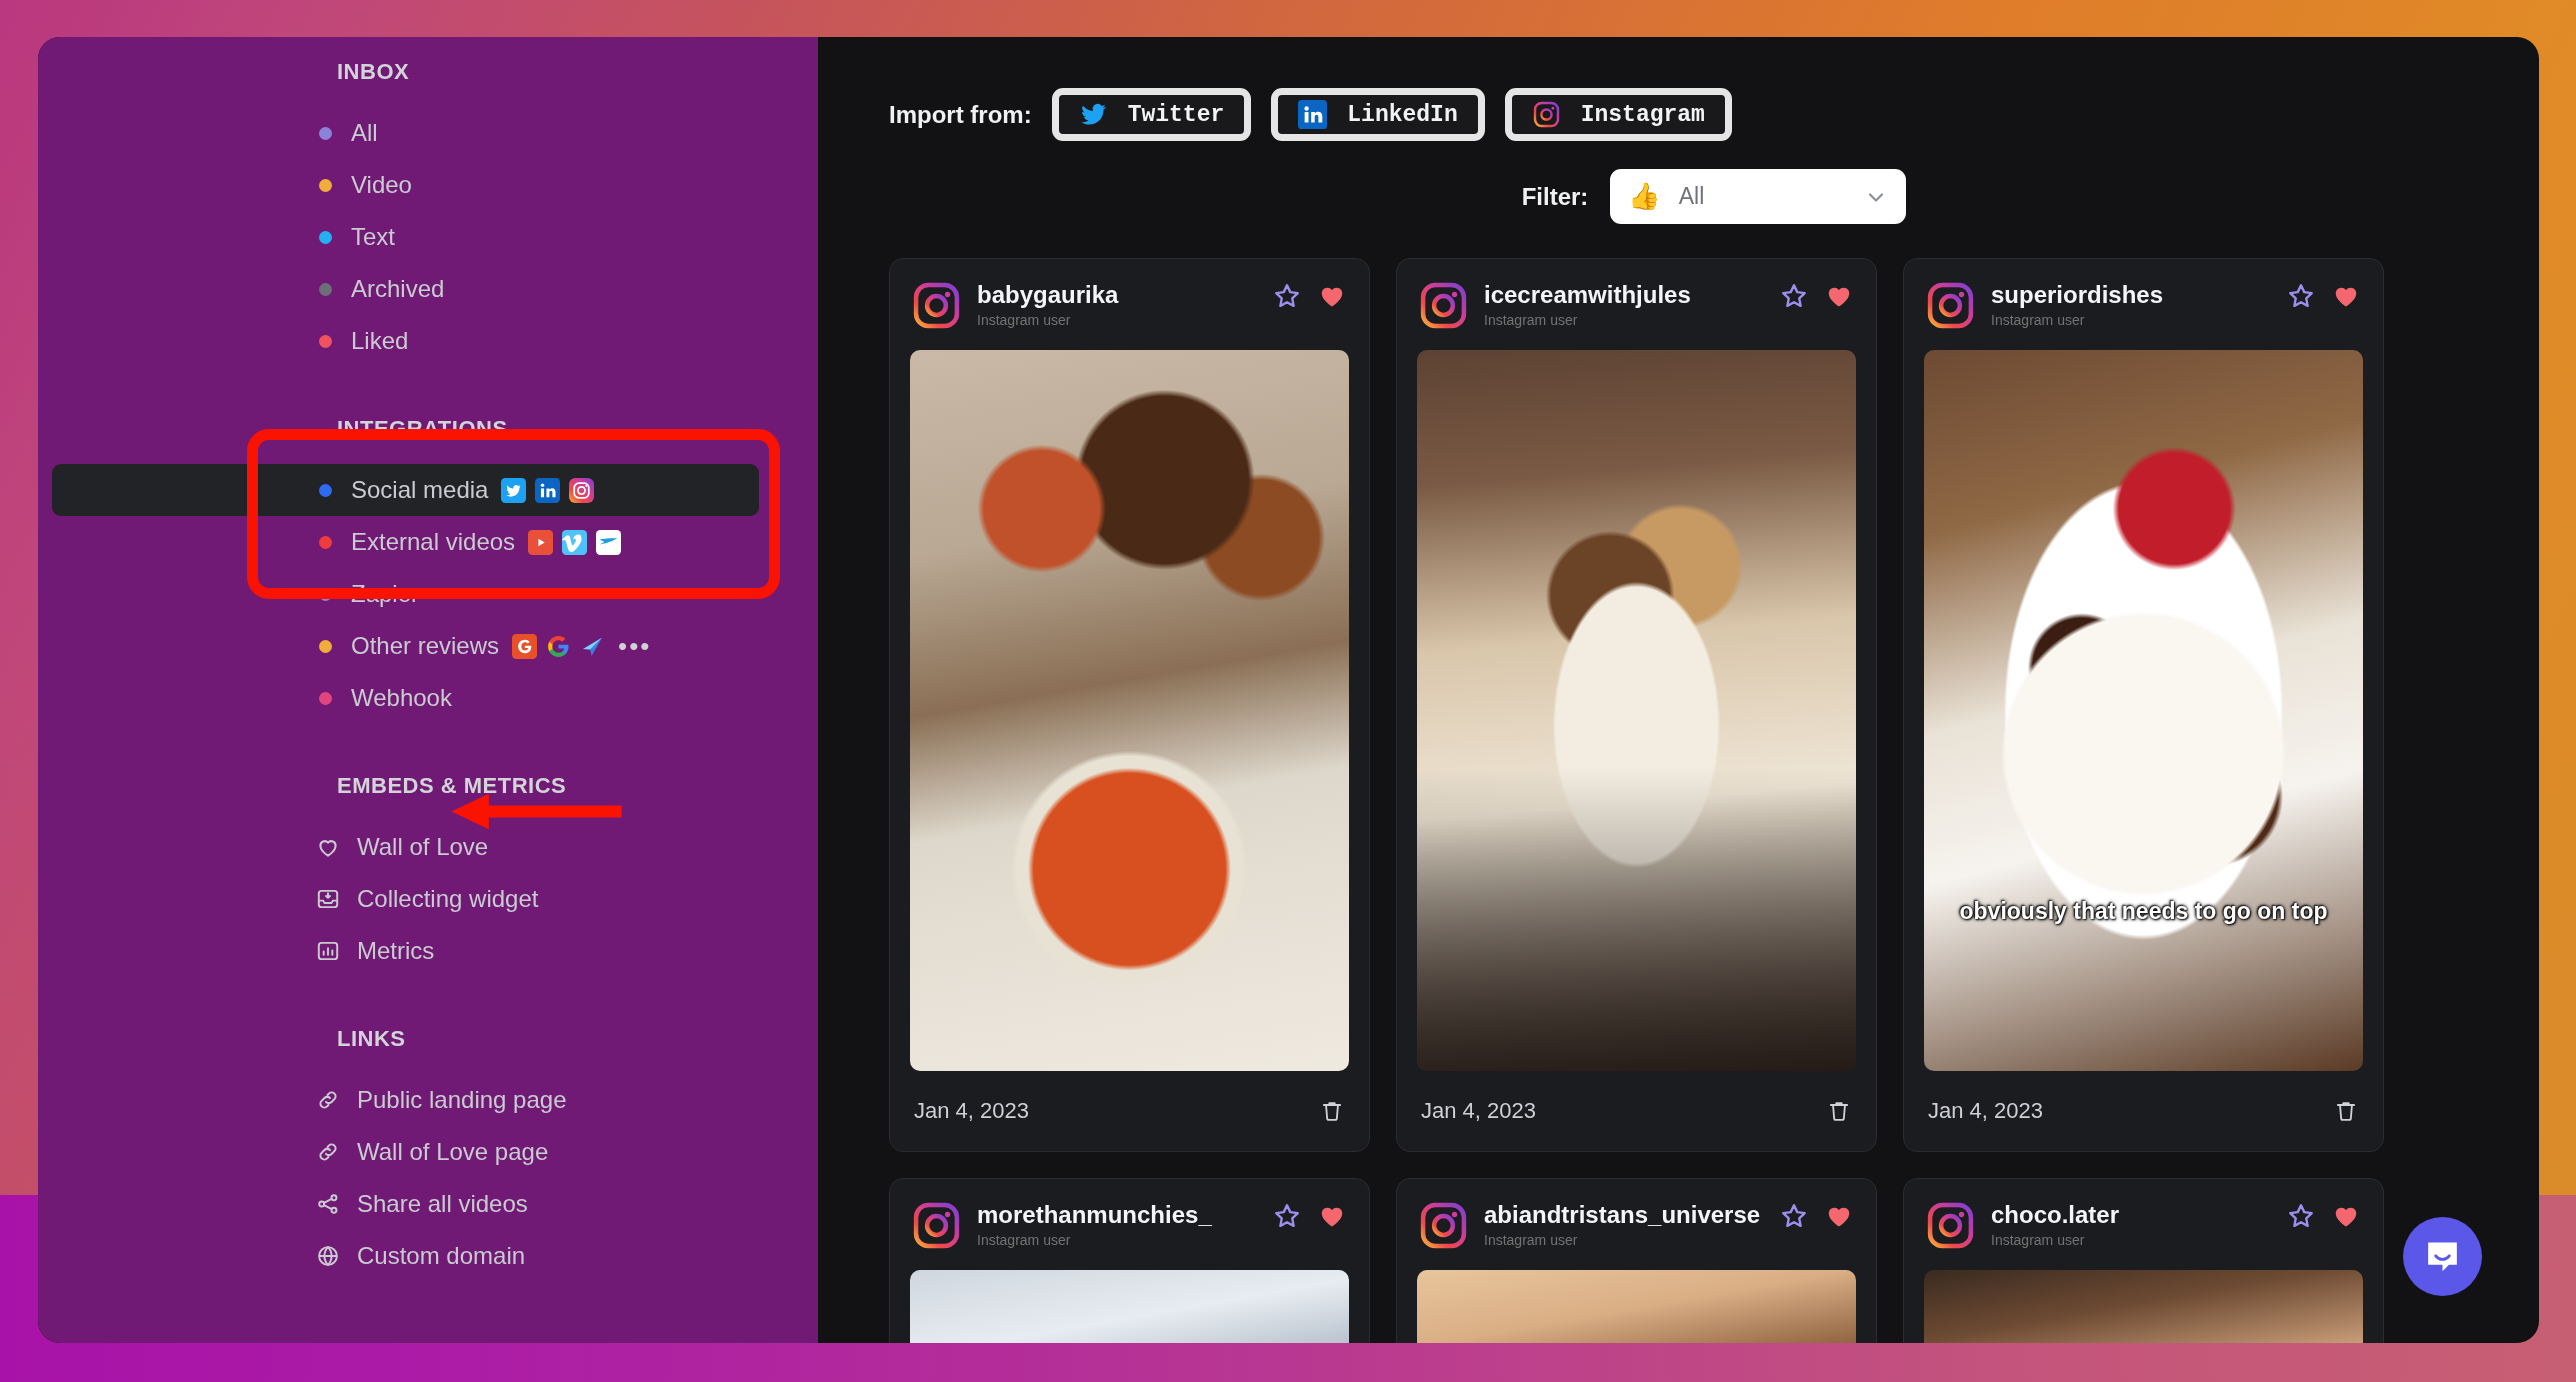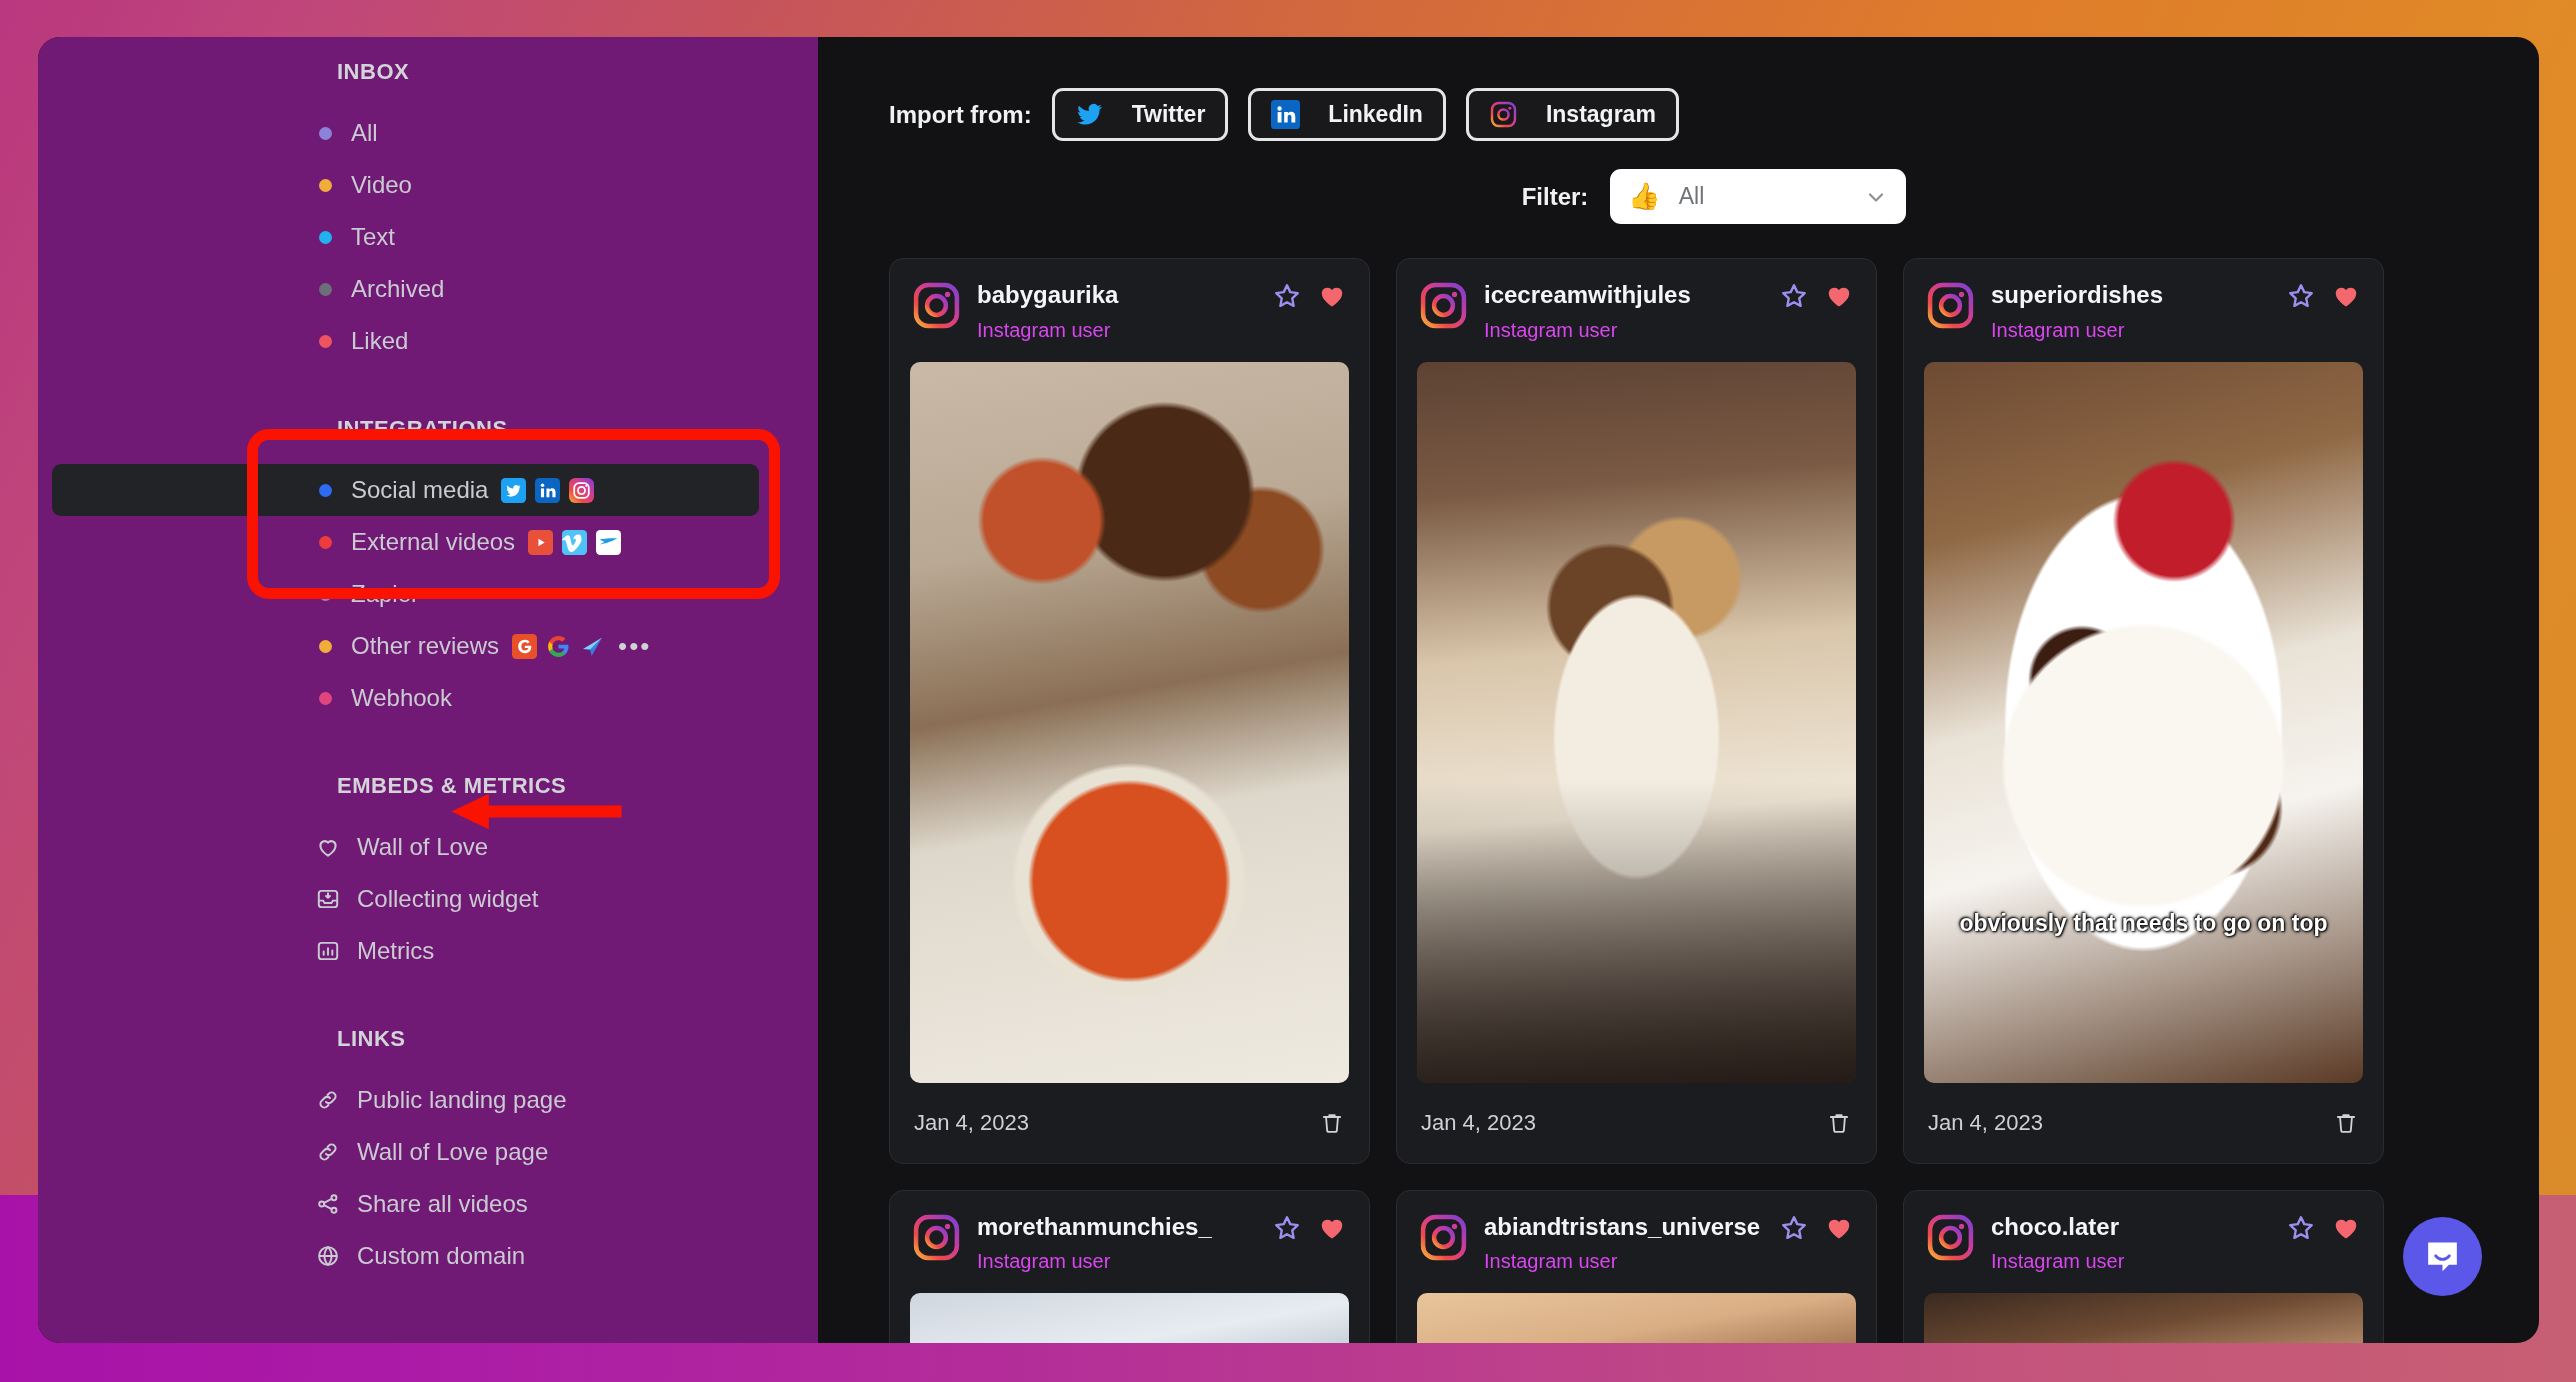--- a/index.html
+++ b/index.html
@@ -133,31 +133,32 @@
   }
   .toolbar-label {
     color: #f0f1f3;
     font-size: 24px;
     font-weight: bold;
     white-space: nowrap;
   }
   .import-btn {
     display: flex;
     align-items: center;
-    gap: 28px;
+    gap: 20px;
     height: 53px;
     padding: 0 20px;
-    border: 3px solid #e5e5e5;
+    border: 7px solid #e5e5e5;
     border-radius: 11px;
     background: #19191c;
     color: #f2f3f5;
     font-size: 23px;
     font-weight: bold;
     white-space: nowrap;
     cursor: pointer;
+    font-family: Liberation Mono, monospace;
   }
   .import-btn .bico { width: 29px; height: 29px; flex: 0 0 29px; }
   .import-btn .bico svg { width: 100%; height: 100%; display: block; }
 
   .filter-row {
     display: flex;
     align-items: center;
     padding-left: 71px;
     gap: 22px;
     margin-top: 28px;
@@ -204,21 +205,21 @@
   .who { flex: 1 1 auto; min-width: 0; }
   .who .name {
     color: #f4f5f7;
     font-size: 24px;
     font-weight: bold;
     line-height: 1.15;
     white-space: nowrap;
     overflow: hidden;
     text-overflow: ellipsis;
   }
-  .who .sub { color: #d946ef; font-size: 20px; margin-top: 10px; }
+  .who .sub { color: #737373; font-size: 14px; margin-top: 3px; }
   .card-actions { display: flex; align-items: center; gap: 15px; flex: 0 0 auto; }
   .ic-star, .ic-heart { width: 30px; height: 30px; cursor: pointer; }
   .ic-star svg, .ic-heart svg { width: 100%; height: 100%; display: block; }
 
   .media {
     margin: 6px 20px 0 20px;
     border-radius: 10px;
     height: 721px;
     overflow: hidden;
     position: relative;

